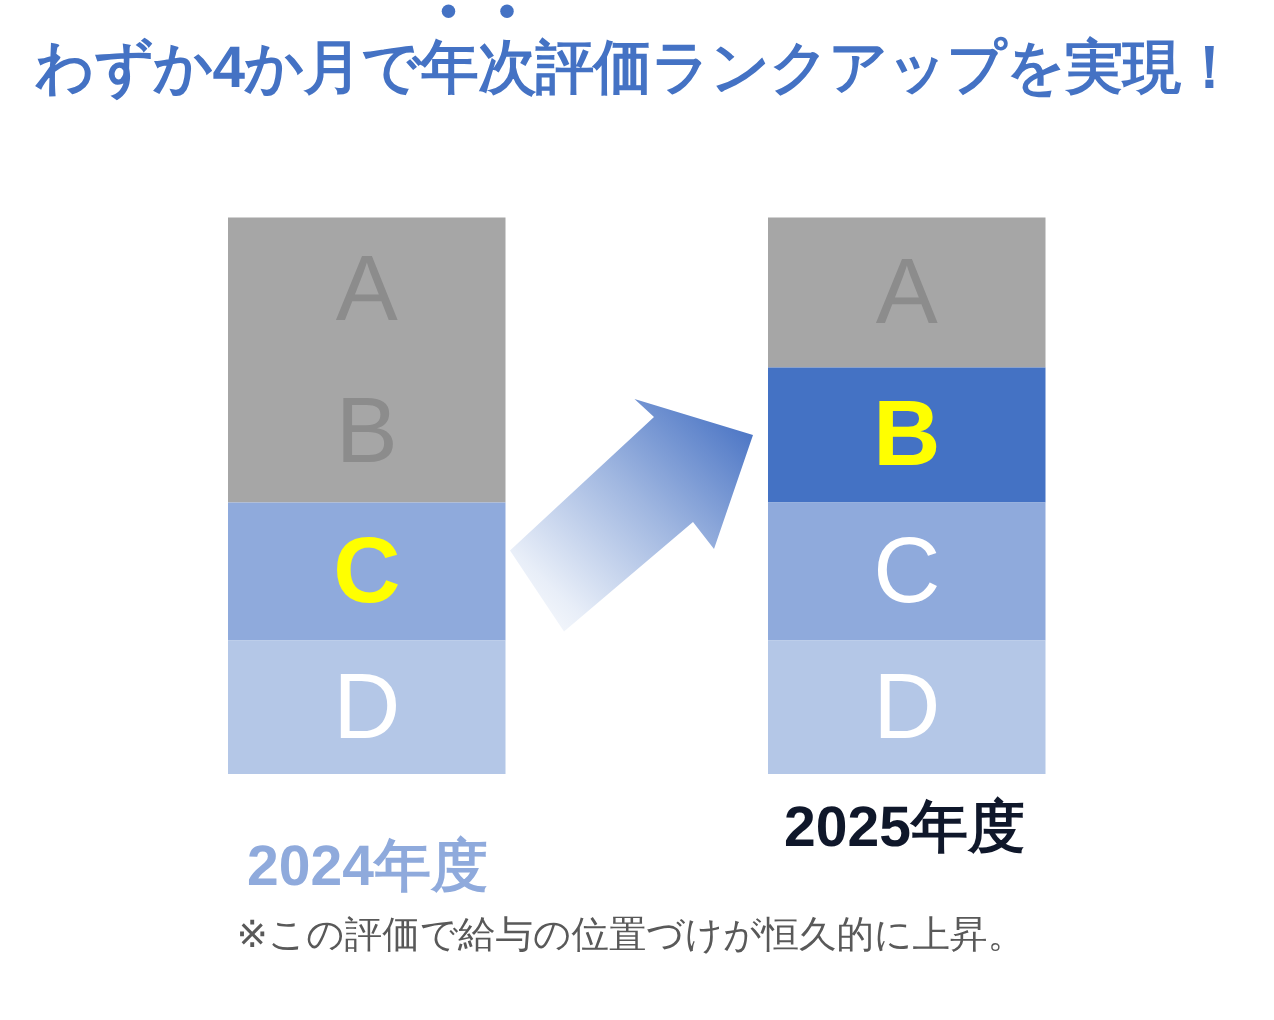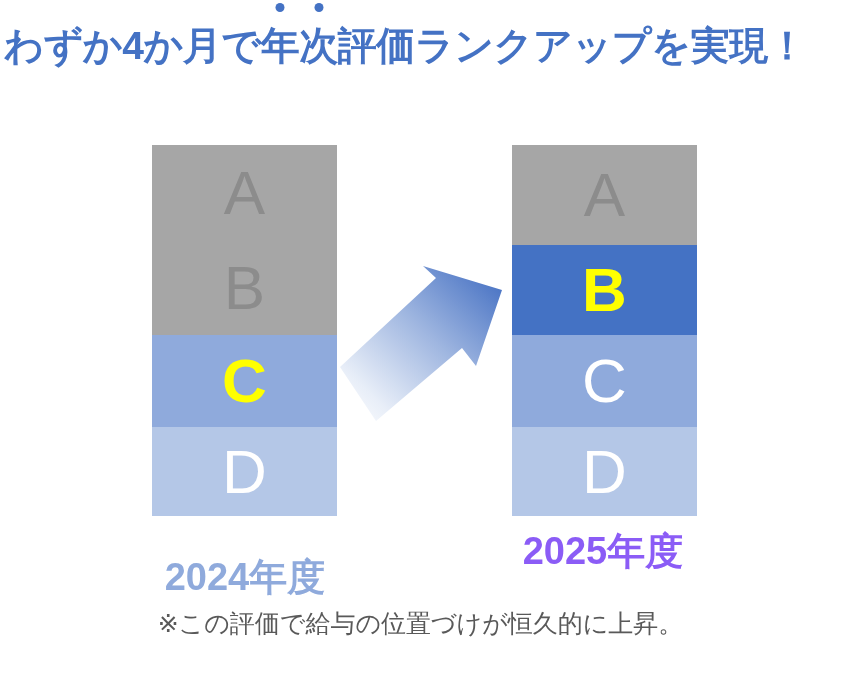--- a/index.html
+++ b/index.html
@@ -21,20 +21,21 @@
     left: 4px;
     top: 20px;
     width: 841px;
     height: 56px;
     font-size: 39px;
     font-weight: bold;
     color: #4472C4;
     letter-spacing: -0.5px;
     white-space: nowrap;
     line-height: 52px;
+    text-align: center;
   }
   #title .seg { display: inline; }
   #title .dotted {
     position: relative;
     display: inline-block;
   }
   #title .dotted .ch {
     display: inline-block;
     position: relative;
   }
@@ -76,21 +77,21 @@
   .year-label {
     position: absolute;
     width: 260px;
     text-align: center;
     font-size: 38px;
     font-weight: bold;
     top: 526px;
     white-space: nowrap;
   }
   #year-label-2024 { left: 115px; color: #8FAADC; margin-top: 26px; }
-  #year-label-2025 { left: 473px; color: #8b5cf6; }
+  #year-label-2025 { left: 473px; color: #0f172a; }
 
   
   #arrow-wrap {
     position: absolute;
     left: 338px;
     top: 266px;
     width: 180px;
     height: 156px;
   }
   #arrow-wrap svg { display: block; }

